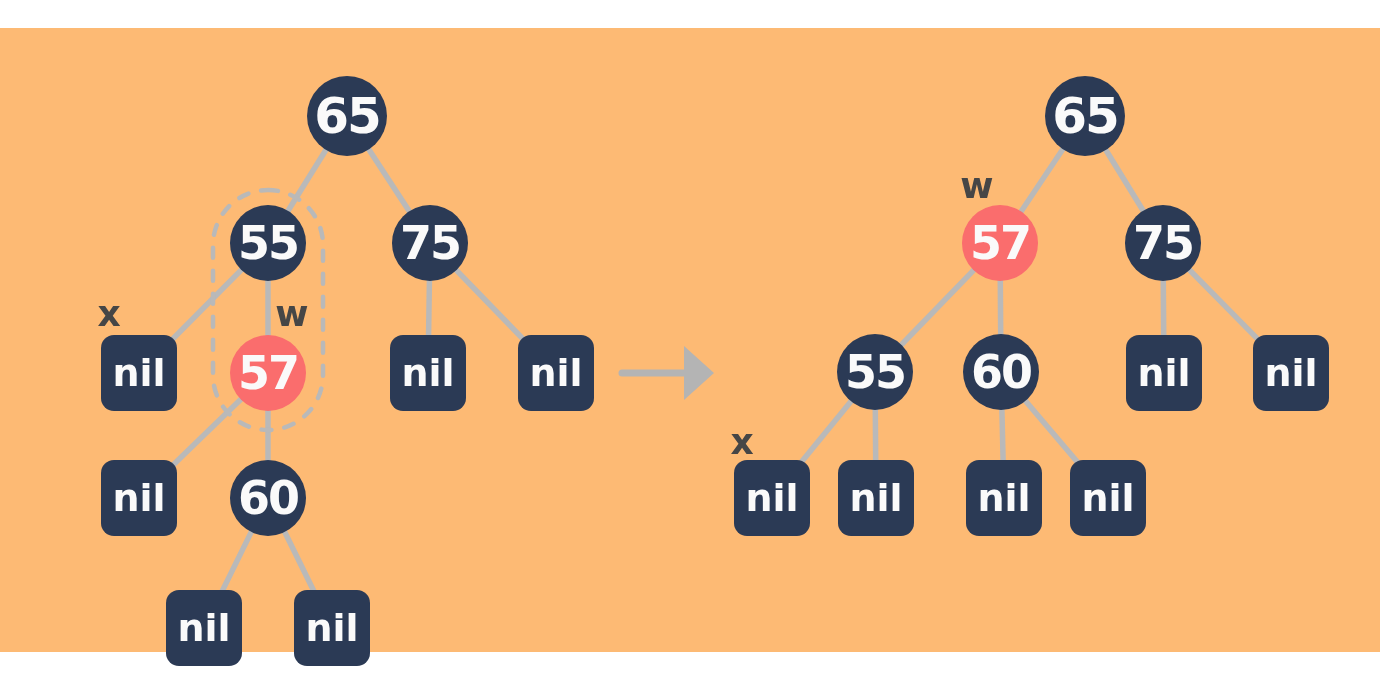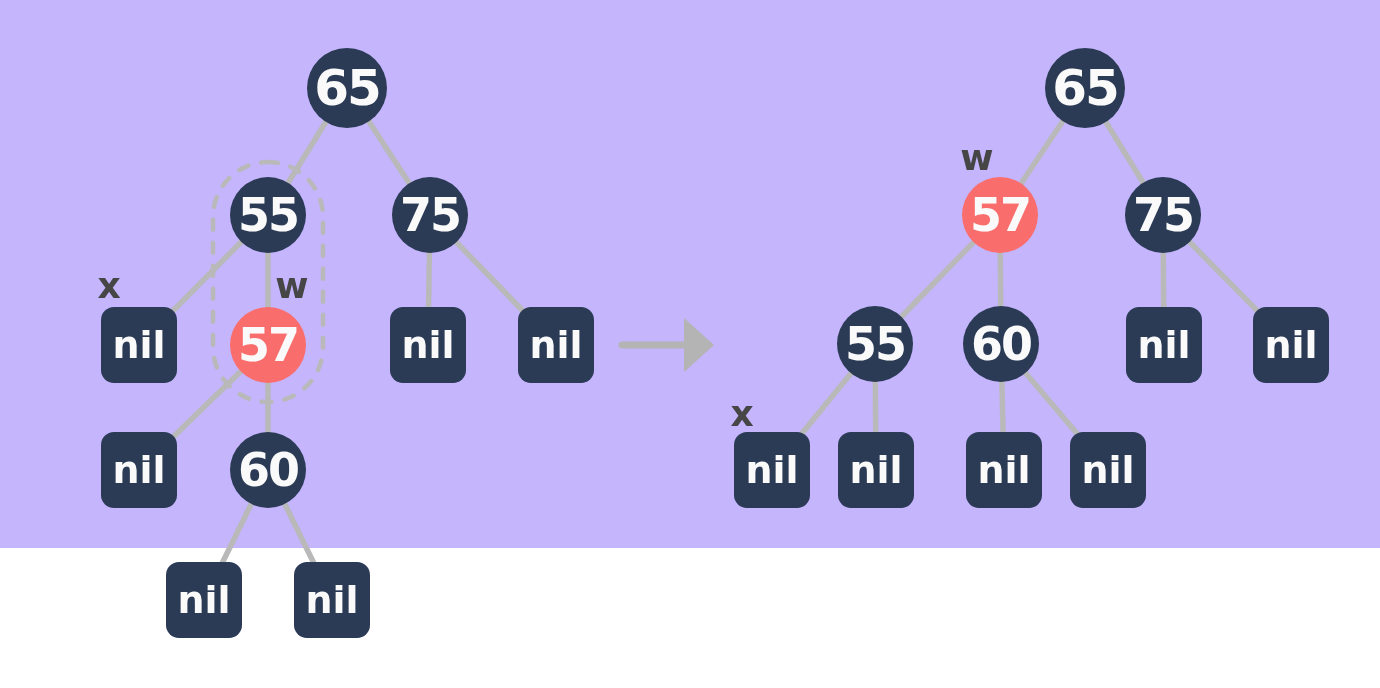--- a/index.html
+++ b/index.html
@@ -5,22 +5,23 @@
   * { margin: 0; padding: 0; box-sizing: border-box; }
   html, body { width: 100%; height: 100%; }
   body {
     background: #ffffff;
     font-family: "DejaVu Sans", "Liberation Sans", sans-serif;
     overflow: hidden;
   }
   .canvas {
     position: relative;
     width: 1380px;
-    height: 548px;
-    background: #c4b5fd;
+    height: 624px;
+    background: #fdba74;
+    margin-top: 28px;
   }
   svg { display: block; width: 1380px; height: 688px; }
   .edge { stroke-width: 5.5; fill: none; stroke-linecap: round; }
   .dashed-outline {
     fill: none;
     stroke-width: 4.5;
     stroke-dasharray: 10 13;
     stroke-linecap: round;
   }
   .node-num {

